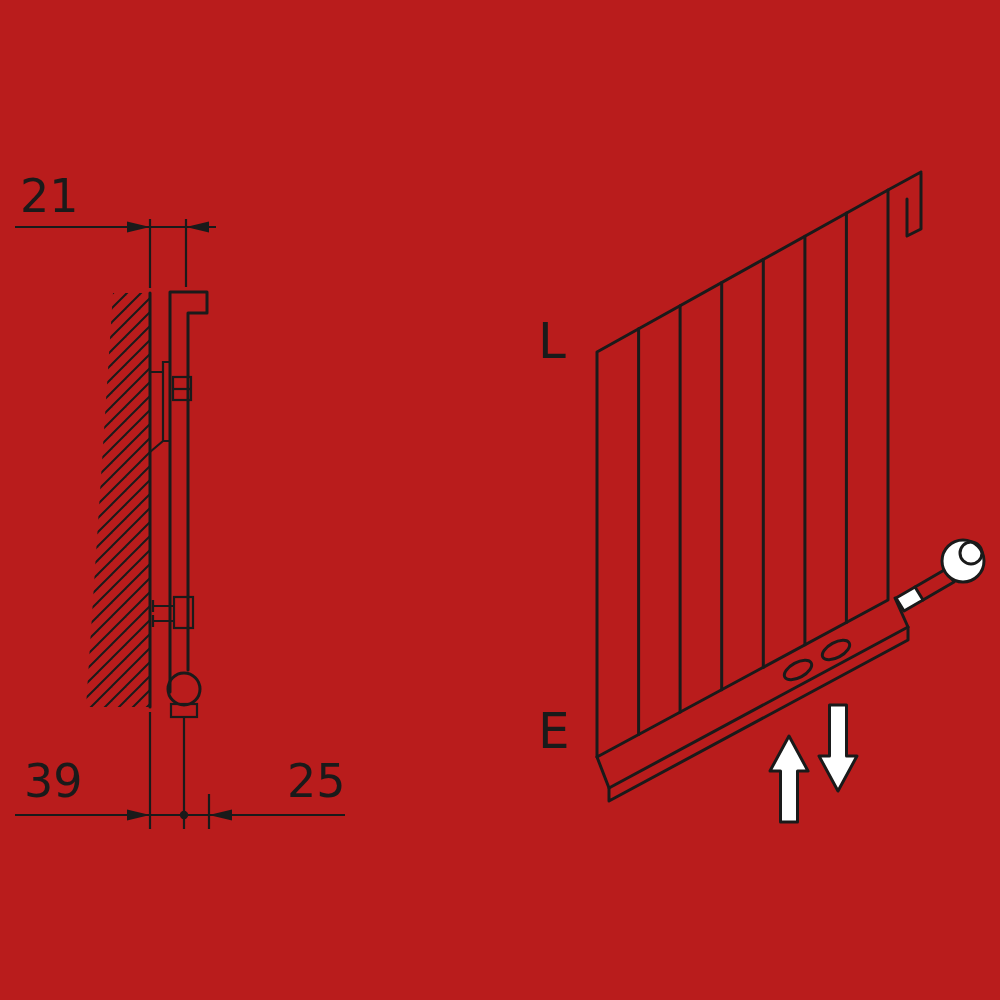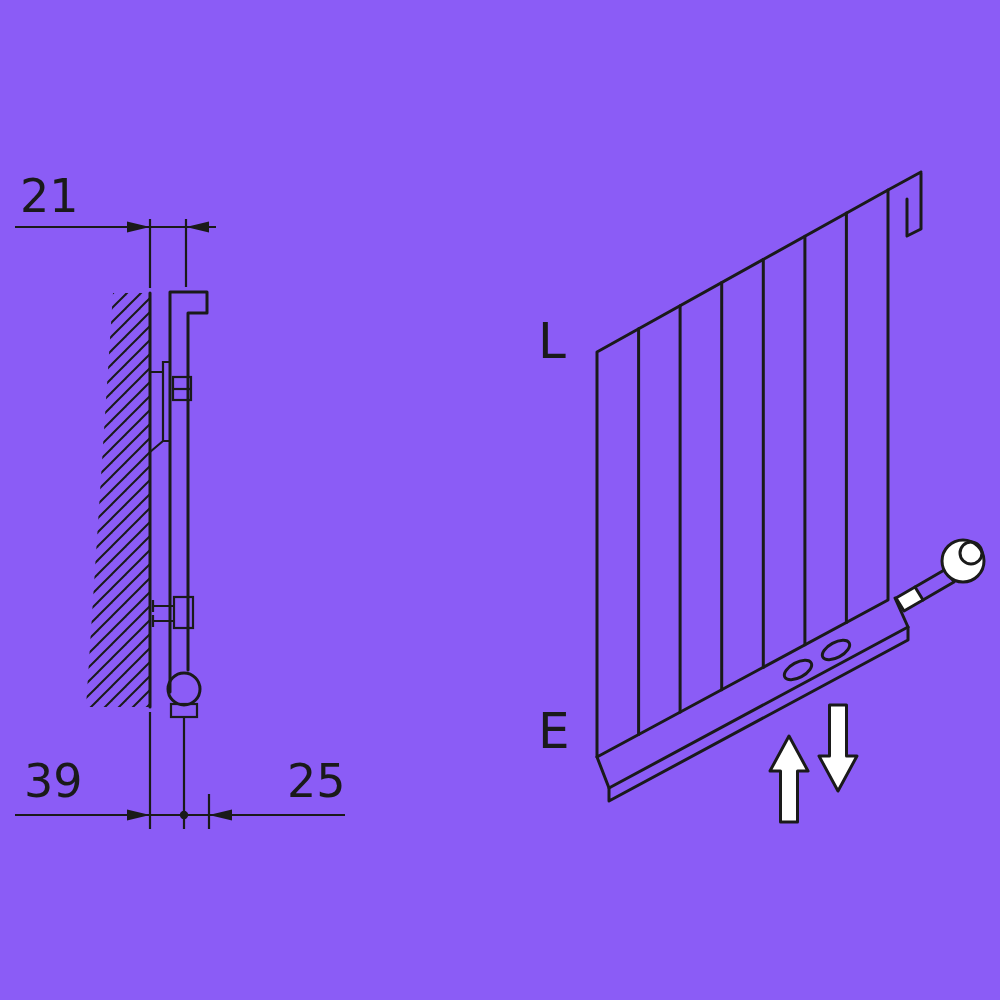--- a/index.html
+++ b/index.html
@@ -1,17 +1,17 @@
 <!DOCTYPE html>
 <html><head>
 <meta charset="utf-8">
 <style>
   html,body{margin:0;padding:0;background:#ffffff;}
   .canvas{
-    width:1000px;height:1000px;position:relative;background:#8b5cf6;
+    width:1000px;height:1000px;position:relative;background:#b91c1c;
     font-family:"DejaVu Sans","Liberation Sans",sans-serif;
   }
   svg{display:block;}
   .ln{stroke:#1a1a1a;fill:none;stroke-width:3;stroke-linecap:round;stroke-linejoin:round;}
   .thin{stroke:#1a1a1a;fill:none;stroke-width:2.2;stroke-linecap:butt;}
   .fill{fill:#1a1a1a;stroke:none;}
   .hollow{stroke:#1a1a1a;fill:#ffffff;stroke-width:3;stroke-linejoin:round;}
   text{fill:#1a1a1a;font-family:"DejaVu Sans","Liberation Sans",sans-serif;}
   .dim-text{font-size:46px;}
   .big-label{font-size:50px;}

